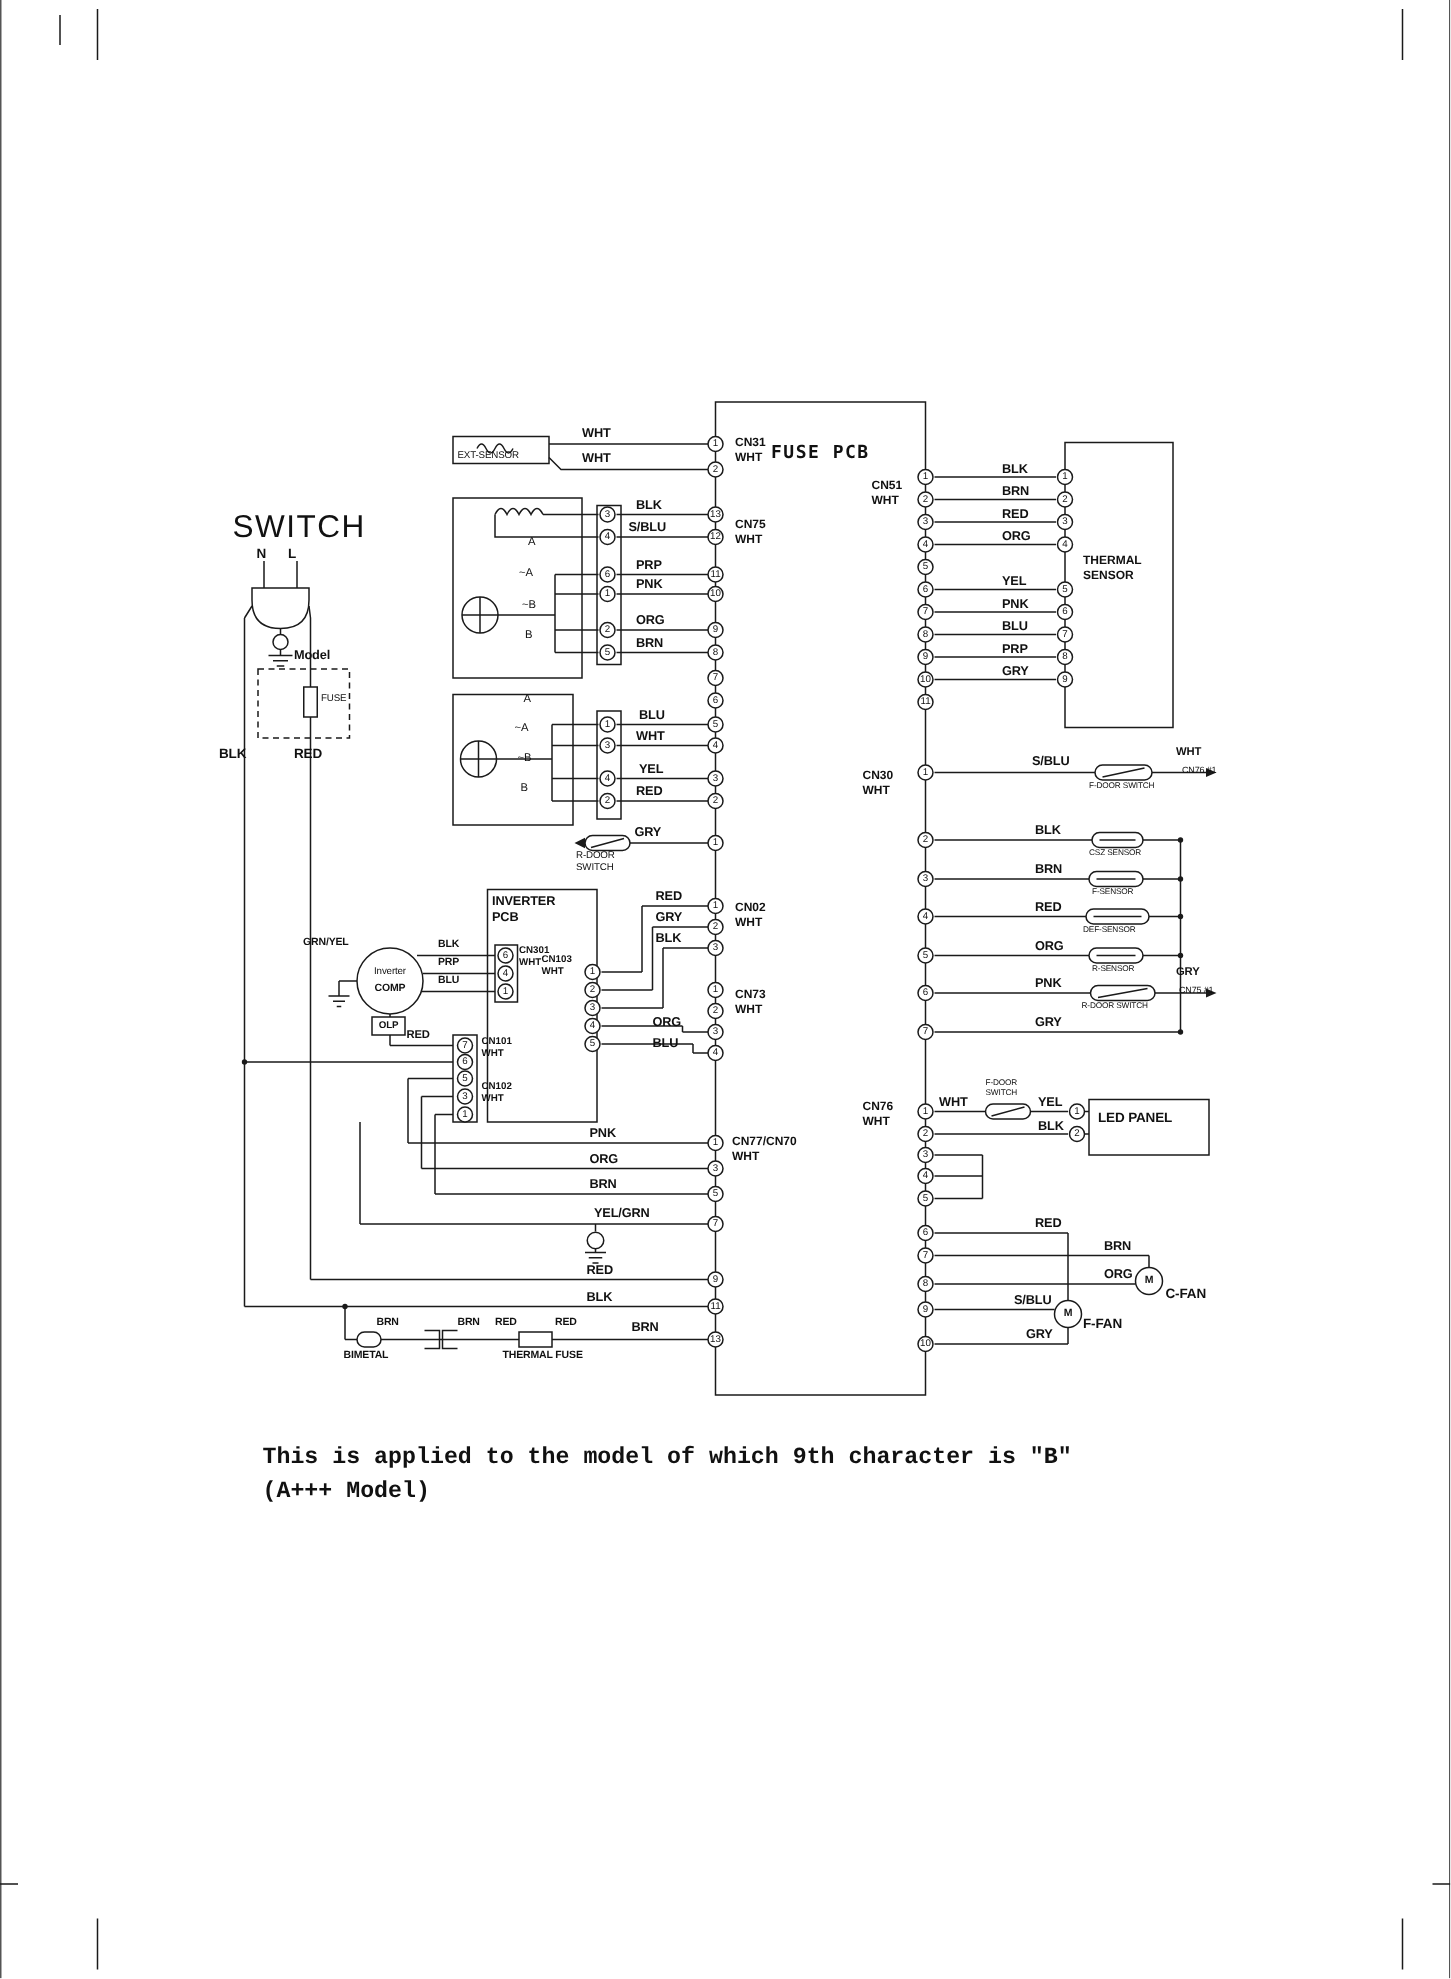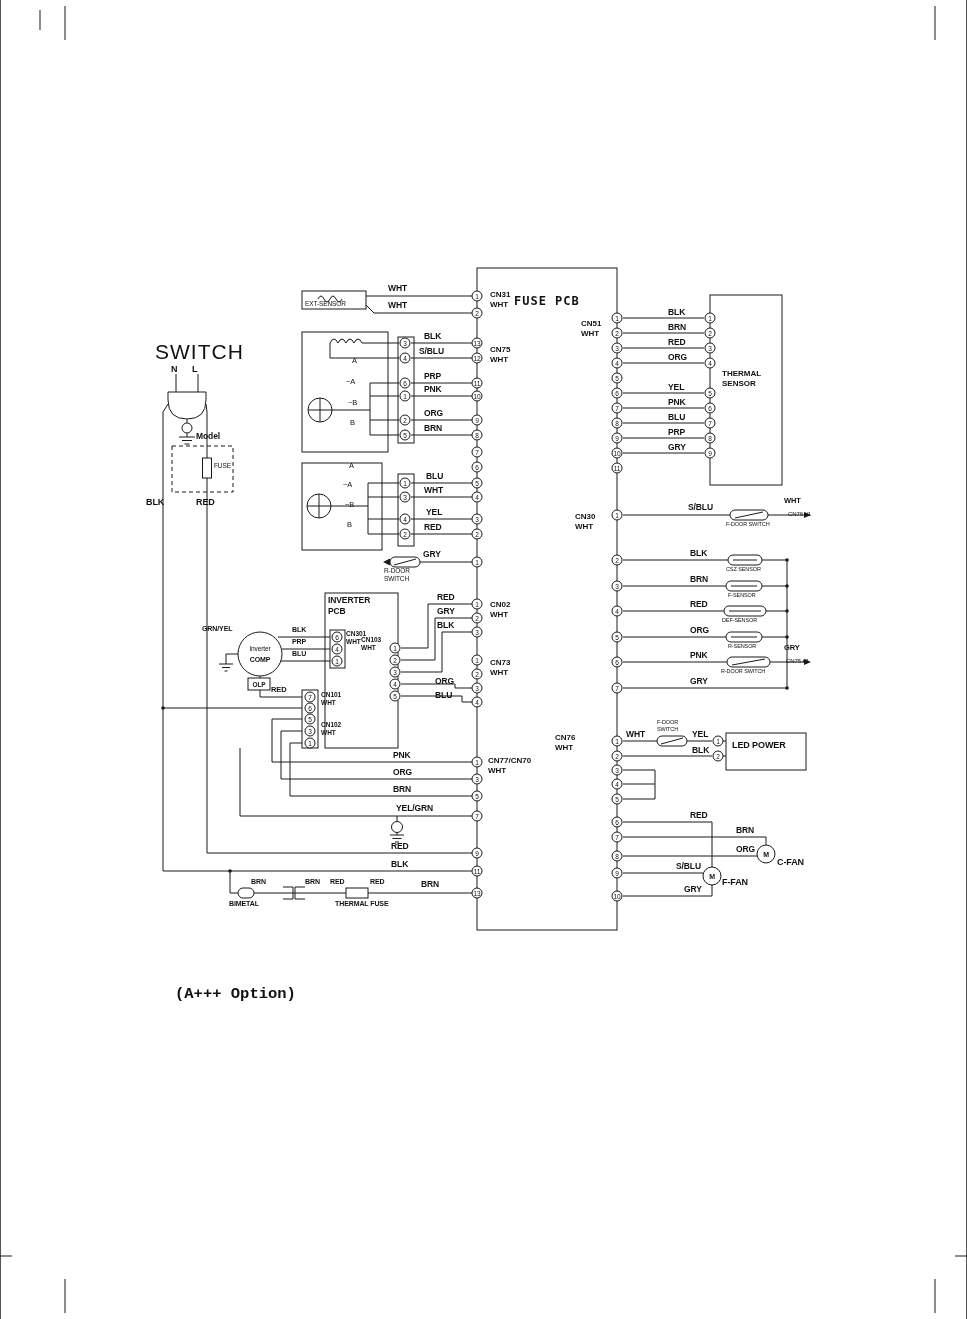--- a/index.html
+++ b/index.html
@@ -215,21 +215,21 @@
   <b>WHT</b>
 </div>
 <div class="cn" style="left:581px;top:319px">
   <b>CN51</b>
   <b>WHT</b>
 </div>
 <div class="cn" style="left:575px;top:512px">
   <b>CN30</b>
   <b>WHT</b>
 </div>
-<div class="cn" style="left:555px;top:733px">
+<div class="cn" style="left:575px;top:733px">
   <b>CN76</b>
   <b>WHT</b>
 </div>
 
 <b class="lbl" style="left:668px;top:307px">BLK</b>
 <b class="lbl" style="left:668px;top:322px">BRN</b>
 <b class="lbl" style="left:668px;top:337px">RED</b>
 <b class="lbl" style="left:668px;top:352px">ORG</b>
 <b class="lbl" style="left:668px;top:382px">YEL</b>
 <b class="lbl" style="left:668px;top:397px">PNK</b>
@@ -257,21 +257,21 @@
 <b class="lbl t55 reg" style="left:721px;top:668px">R-DOOR SWITCH</b>
 <b class="lbl t75" style="left:784px;top:643px">GRY</b>
 <b class="lbl t6 reg" style="left:786px;top:658px">CN75 #1</b>
 <b class="lbl" style="left:690px;top:676px">GRY</b>
 
 <b class="lbl" style="left:626px;top:729px">WHT</b>
 <b class="lbl t55 reg" style="left:657px;top:719px">F-DOOR</b>
 <b class="lbl t55 reg" style="left:657px;top:726px">SWITCH</b>
 <b class="lbl" style="left:692px;top:729px">YEL</b>
 <b class="lbl" style="left:692px;top:745px">BLK</b>
-<b class="lbl t9" style="left:732px;top:740px">LED POWER</b>
+<b class="lbl t9" style="left:732px;top:740px">LED PANEL</b>
 <b class="lbl" style="left:690px;top:810px">RED</b>
 <b class="lbl" style="left:736px;top:825px">BRN</b>
 <b class="lbl" style="left:736px;top:844px">ORG</b>
 <b class="lbl t7 ctr" style="left:766px;top:854px">M</b>
 <b class="lbl t9" style="left:777px;top:857px">C-FAN</b>
 <b class="lbl" style="left:676px;top:861px">S/BLU</b>
 <b class="lbl t7 ctr" style="left:712px;top:876px">M</b>
 <b class="lbl t9" style="left:722px;top:877px">F-FAN</b>
 <b class="lbl" style="left:684px;top:884px">GRY</b>
 
@@ -363,15 +363,16 @@
 <i class="pin" style="left:395px;top:660px">2</i>
 <i class="pin" style="left:395px;top:672px">3</i>
 <i class="pin" style="left:395px;top:684px">4</i>
 <i class="pin" style="left:395px;top:696px">5</i>
 <i class="pin" style="left:310px;top:697px">7</i>
 <i class="pin" style="left:310px;top:708px">6</i>
 <i class="pin" style="left:310px;top:719px">5</i>
 <i class="pin" style="left:310px;top:731px">3</i>
 <i class="pin" style="left:310px;top:743px">1</i>
 
-<div class="footer" style="left:175px;top:985px">(A+++ Option)</div>
+<div class="footer" style="left:175px;top:962px">This is applied to the model of which 9th character is "B"</div>
+<div class="footer" style="left:175px;top:985px">(A+++ Model)</div>
 
 </div>
 
 </body></html>

